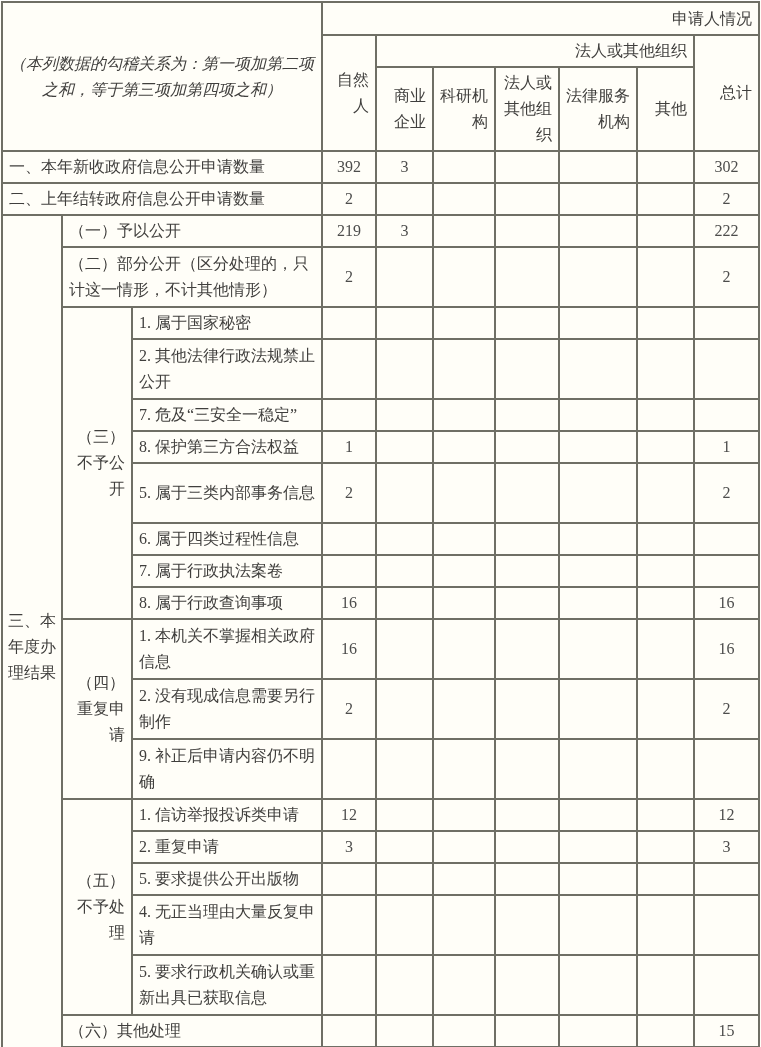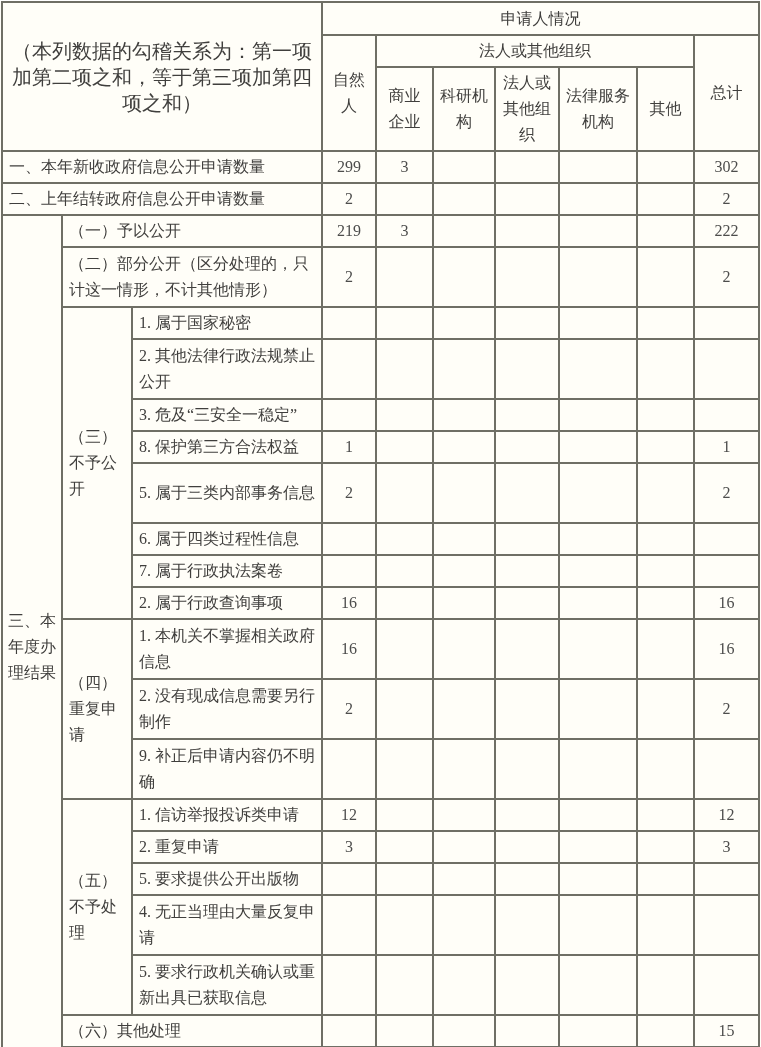--- a/index.html
+++ b/index.html
@@ -1,24 +1,24 @@
 <!DOCTYPE html>
 <html lang="zh"><head>
 <meta charset="utf-8">
 <style>
   html,body{margin:0;padding:0;background:#ffffff;}
   body{font-family:"Liberation Serif","DejaVu Serif",serif;}
   .page{background:#fffef8;width:761px;}
   table{border-collapse:collapse;table-layout:fixed;width:757px;margin:1px 0 0 1px;background:#fffef8;}
   td{border:2px solid #6f6f65;padding:2px 6px;font-size:16px;color:#403f3d;overflow:hidden;line-height:26px;vertical-align:middle;}
-  .hdr{text-align:center;}
-  .note{text-align:center;font-size:20px;}
+  .hdr{text-align:right;}
+  .note{text-align:center;font-size:16px;font-style:italic;}
   .lbl{text-align:left;margin-left:42px;}
   .sub{text-align:left;}
-  .glab{text-align:left;}
+  .glab{text-align:right;}
   .vlab{text-align:center;padding:2px 5px;}
   .num{text-align:center;font-family:"Liberation Serif","DejaVu Serif",serif;color:#4d4d4c;}
   tr.h33{height:33px;} tr.h31{height:31px;} tr.h57{height:57px;}
   tr.h30{height:30px;} tr.h60{height:60px;}
 </style>
 </head>
 <body>
 
 <div class="page">
 <table>
@@ -48,21 +48,21 @@
   <tr class="h57">
     <td class="hdr">商业企业</td>
     <td class="hdr">科研机构</td>
     <td class="hdr">法人或其他组织</td>
     <td class="hdr">法律服务机构</td>
     <td class="hdr">其他</td>
   </tr>
 
   <tr class="h30">
     <td class="lbl" colspan="3">一、本年新收政府信息公开申请数量</td>
-    <td class="num">299</td>
+    <td class="num">392</td>
     <td class="num">3</td>
     <td class="num"></td>
     <td class="num"></td>
     <td class="num"></td>
     <td class="num"></td>
     <td class="num">302</td>
   </tr>
 
   <tr class="h30">
     <td class="lbl" colspan="3">二、上年结转政府信息公开申请数量</td>
@@ -113,21 +113,21 @@
     <td class="sub">2. 其他法律行政法规禁止公开</td>
     <td class="num"></td>
     <td class="num"></td>
     <td class="num"></td>
     <td class="num"></td>
     <td class="num"></td>
     <td class="num"></td>
     <td class="num"></td>
   </tr>
   <tr class="h30">
-    <td class="sub">3. 危及“三安全一稳定”</td>
+    <td class="sub">7. 危及“三安全一稳定”</td>
     <td class="num"></td>
     <td class="num"></td>
     <td class="num"></td>
     <td class="num"></td>
     <td class="num"></td>
     <td class="num"></td>
     <td class="num"></td>
   </tr>
   <tr class="h30">
     <td class="sub">8. 保护第三方合法权益</td>
@@ -163,21 +163,21 @@
     <td class="sub">7. 属于行政执法案卷</td>
     <td class="num"></td>
     <td class="num"></td>
     <td class="num"></td>
     <td class="num"></td>
     <td class="num"></td>
     <td class="num"></td>
     <td class="num"></td>
   </tr>
   <tr class="h30">
-    <td class="sub">2. 属于行政查询事项</td>
+    <td class="sub">8. 属于行政查询事项</td>
     <td class="num">16</td>
     <td class="num"></td>
     <td class="num"></td>
     <td class="num"></td>
     <td class="num"></td>
     <td class="num"></td>
     <td class="num">16</td>
   </tr>
 
   <tr class="h60">

